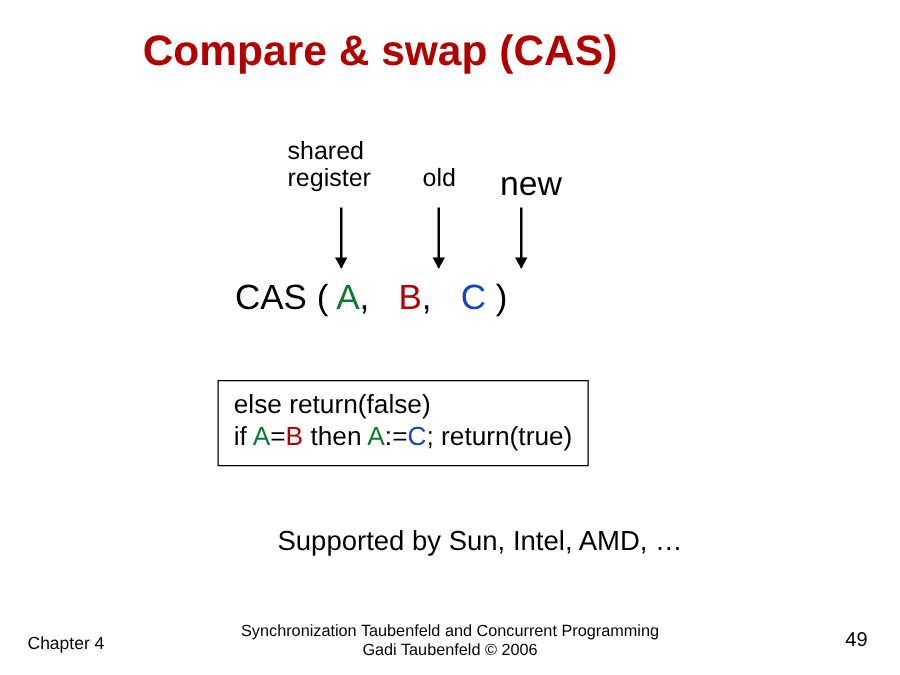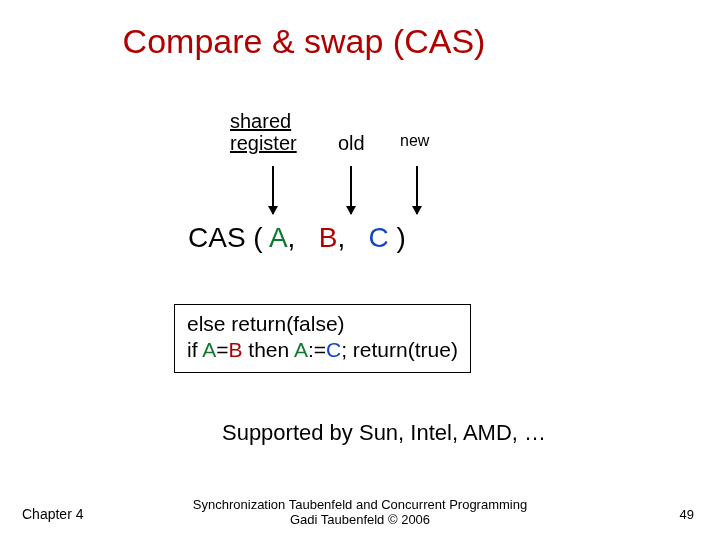--- a/index.html
+++ b/index.html
@@ -12,50 +12,49 @@
     position: relative;
     overflow: hidden;
   }
   .title {
     position: absolute;
     top: 22px;
     left: 0;
     width: 608px;
     text-align: center;
     font-size: 34px;
-    font-weight: normal;
+    font-weight: bold;
     color: #b00000;
   }
   .labels-row {
     position: absolute;
     top: 110px;
     left: 0;
     width: 720px;
   }
   .lbl-shared {
     position: absolute;
     left: 230px;
     top: 0;
     font-size: 20px;
     line-height: 1.1;
     color: #000;
-    text-decoration: underline;
   }
   .lbl-old {
     position: absolute;
     left: 338px;
     top: 22px;
     font-size: 20px;
     color: #000;
   }
   .lbl-new {
     position: absolute;
     left: 400px;
     top: 22px;
-    font-size: 16px;
+    font-size: 27px;
     color: #000;
   }
   .arrow {
     position: absolute;
     width: 2px;
     background: #000;
   }
   .arrow::after {
     content: "";
     position: absolute;
@@ -118,21 +117,21 @@
     width: 720px;
     text-align: center;
     font-size: 13px;
     color: #000;
     line-height: 1.2;
   }
   .footer-right {
     position: absolute;
     bottom: 18px;
     right: 26px;
-    font-size: 13px;
+    font-size: 16px;
     color: #000;
     text-align: center;
   }
 </style>
 </head>
 <body>
 
 <div class="title">Compare &amp; swap (CAS)</div>
 
 <div class="labels-row">

